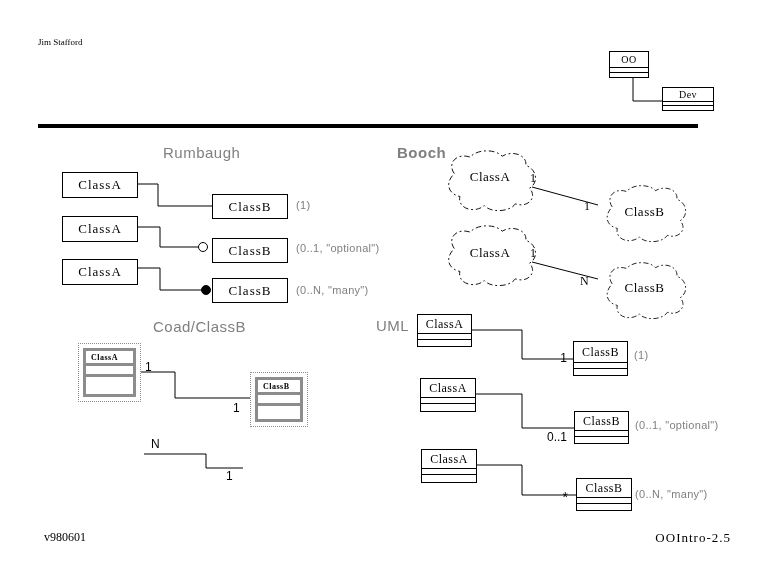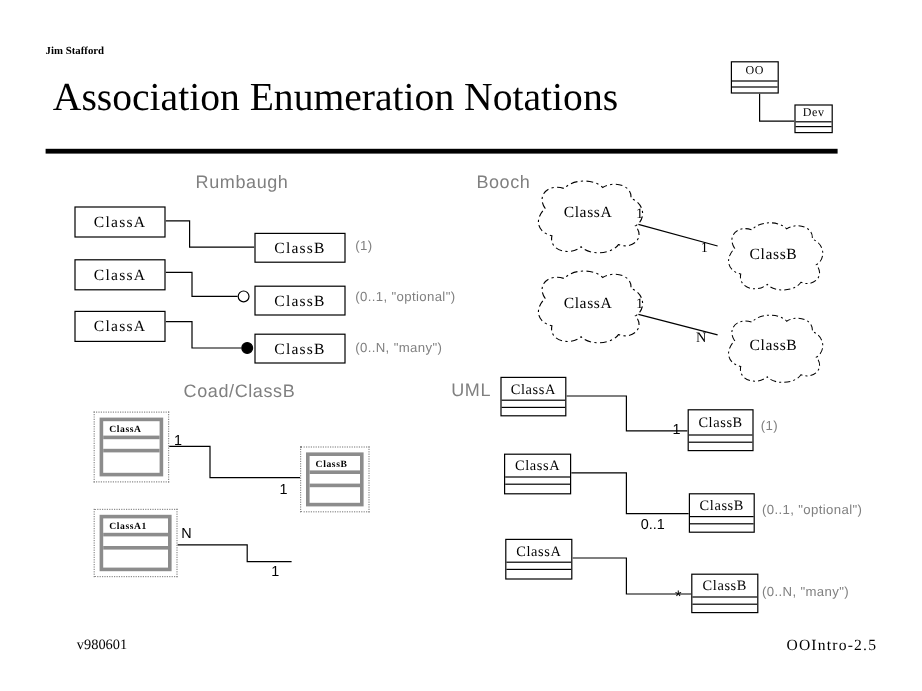--- a/index.html
+++ b/index.html
@@ -67,29 +67,28 @@
 
       <path d="M137,372 H175 V398 H255"></path>
       <path d="M144,454 H206 V468 H243"></path>
 
       <path d="M472,330 H522 V359 H573"></path>
       <path d="M476,394 H522 V428 H574"></path>
       <path d="M477,465 H522 V495 H576"></path>
     </g>
   </svg>
 
-  <div class="abs serif" style="left:38px;top:37px;font-size:9px;font-weight:bold;">Jim Stafford</div>
-  <div class="abs serif" style="left:44px;top:64px;font-size:33px;white-space:nowrap;">Association Enumeration Notations</div>
+  <div class="abs serif" style="left:38px;top:37px;font-size:9px;">Jim Stafford</div>
 
   <div class="ubox logo-box" style="left:609px;top:51px;width:40px;height:27px;">
     <div class="t">OO</div>
     <div class="r1"></div>
     <div class="r2"></div>
   </div>
-  <div class="ubox logo-box" style="left:662px;top:87px;width:32px;height:24px;">
+  <div class="ubox logo-box" style="left:662px;top:87px;width:52px;height:24px;">
     <div class="t" style="height:14px;">Dev</div>
     <div class="r1" style="height:4px;"></div>
     <div class="r2"></div>
   </div>
 
   <div class="hrule" style="left:38px;top:124px;width:660px;height:4px;"></div>
 
   <div class="sec-title" style="left:163px;top:144px;">Rumbaugh</div>
 
   <div class="rbox" style="left:62px;top:172px;width:76px;height:26px;">
@@ -109,21 +108,21 @@
   <div class="ann" style="left:296px;top:242px;">(0..1, "optional")</div>
 
   <div class="rbox" style="left:62px;top:259px;width:76px;height:26px;">
       <span>ClassA</span>
     </div>
   <div class="rbox" style="left:212px;top:278px;width:76px;height:25px;">
       <span>ClassB</span>
     </div>
   <div class="ann" style="left:296px;top:284px;">(0..N, "many")</div>
 
-  <div class="sec-title" style="left:397px;top:144px;">Booch</div>
+  <div class="sec-title" style="left:397px;top:144px;font-weight:bold;">Booch</div>
 
   <div class="cloud-label" style="left:443px;top:169px;width:94px;">ClassA</div>
   <div class="mult-serif" style="left:530px;top:171px;">1</div>
   <div class="mult-serif" style="left:584px;top:199px;">1</div>
   <div class="cloud-label" style="left:602px;top:204px;width:85px;">ClassB</div>
 
   <div class="cloud-label" style="left:443px;top:245px;width:94px;">ClassA</div>
   <div class="mult-serif" style="left:530px;top:246px;">1</div>
   <div class="mult-serif" style="left:580px;top:274px;">N</div>
   <div class="cloud-label" style="left:602px;top:280px;width:85px;">ClassB</div>
@@ -140,27 +139,20 @@
   <div class="mult" style="left:145px;top:360px;">1</div>
   <div class="cbox" style="left:250px;top:372px;width:58px;height:55px;">
     <div class="inner">
       <div class="t">ClassB</div>
       <div class="r1"></div>
       <div class="r2"></div>
     </div>
   </div>
   <div class="mult" style="left:233px;top:401px;">1</div>
 
-  <div class="cbox" style="left:78px;top:424px;width:70px;height:57px;">
-    <div class="inner">
-      <div class="t">ClassA1</div>
-      <div class="r1"></div>
-      <div class="r2"></div>
-    </div>
-  </div>
   <div class="mult" style="left:151px;top:437px;">N</div>
   <div class="mult" style="left:226px;top:469px;">1</div>
 
   <div class="sec-title" style="left:376px;top:317px;">UML</div>
 
   <div class="ubox" style="left:417px;top:314px;width:55px;height:33px;">
     <div class="t">ClassA</div>
     <div class="r1"></div>
     <div class="r2"></div>
   </div>
@@ -175,32 +167,32 @@
   <div class="ubox" style="left:420px;top:378px;width:56px;height:34px;">
     <div class="t">ClassA</div>
     <div class="r1"></div>
     <div class="r2"></div>
   </div>
   <div class="ubox" style="left:574px;top:411px;width:55px;height:33px;">
     <div class="t">ClassB</div>
     <div class="r1"></div>
     <div class="r2"></div>
   </div>
-  <div class="mult" style="left:527px;top:430px;width:27px;text-align:right;">0..1</div>
+  <div class="mult" style="left:540px;top:430px;width:27px;text-align:right;">0..1</div>
   <div class="ann" style="left:635px;top:419px;">(0..1, "optional")</div>
 
   <div class="ubox" style="left:421px;top:449px;width:56px;height:34px;">
     <div class="t">ClassA</div>
     <div class="r1"></div>
     <div class="r2"></div>
   </div>
   <div class="ubox" style="left:576px;top:478px;width:56px;height:33px;">
     <div class="t">ClassB</div>
     <div class="r1"></div>
     <div class="r2"></div>
   </div>
   <div class="mult" style="left:554px;top:489px;width:14px;text-align:right;font-size:14px;">*</div>
   <div class="ann" style="left:635px;top:488px;">(0..N, "many")</div>
 
-  <div class="abs serif" style="left:44px;top:530px;font-size:12px;margin-left:20px;">v980601</div>
+  <div class="abs serif" style="left:44px;top:530px;font-size:12px;">v980601</div>
   <div class="abs serif" style="left:600px;top:530px;width:131px;text-align:right;font-size:13px;letter-spacing:1px;">OOIntro-2.5</div>
 
 </div>
 
 </body></html>

